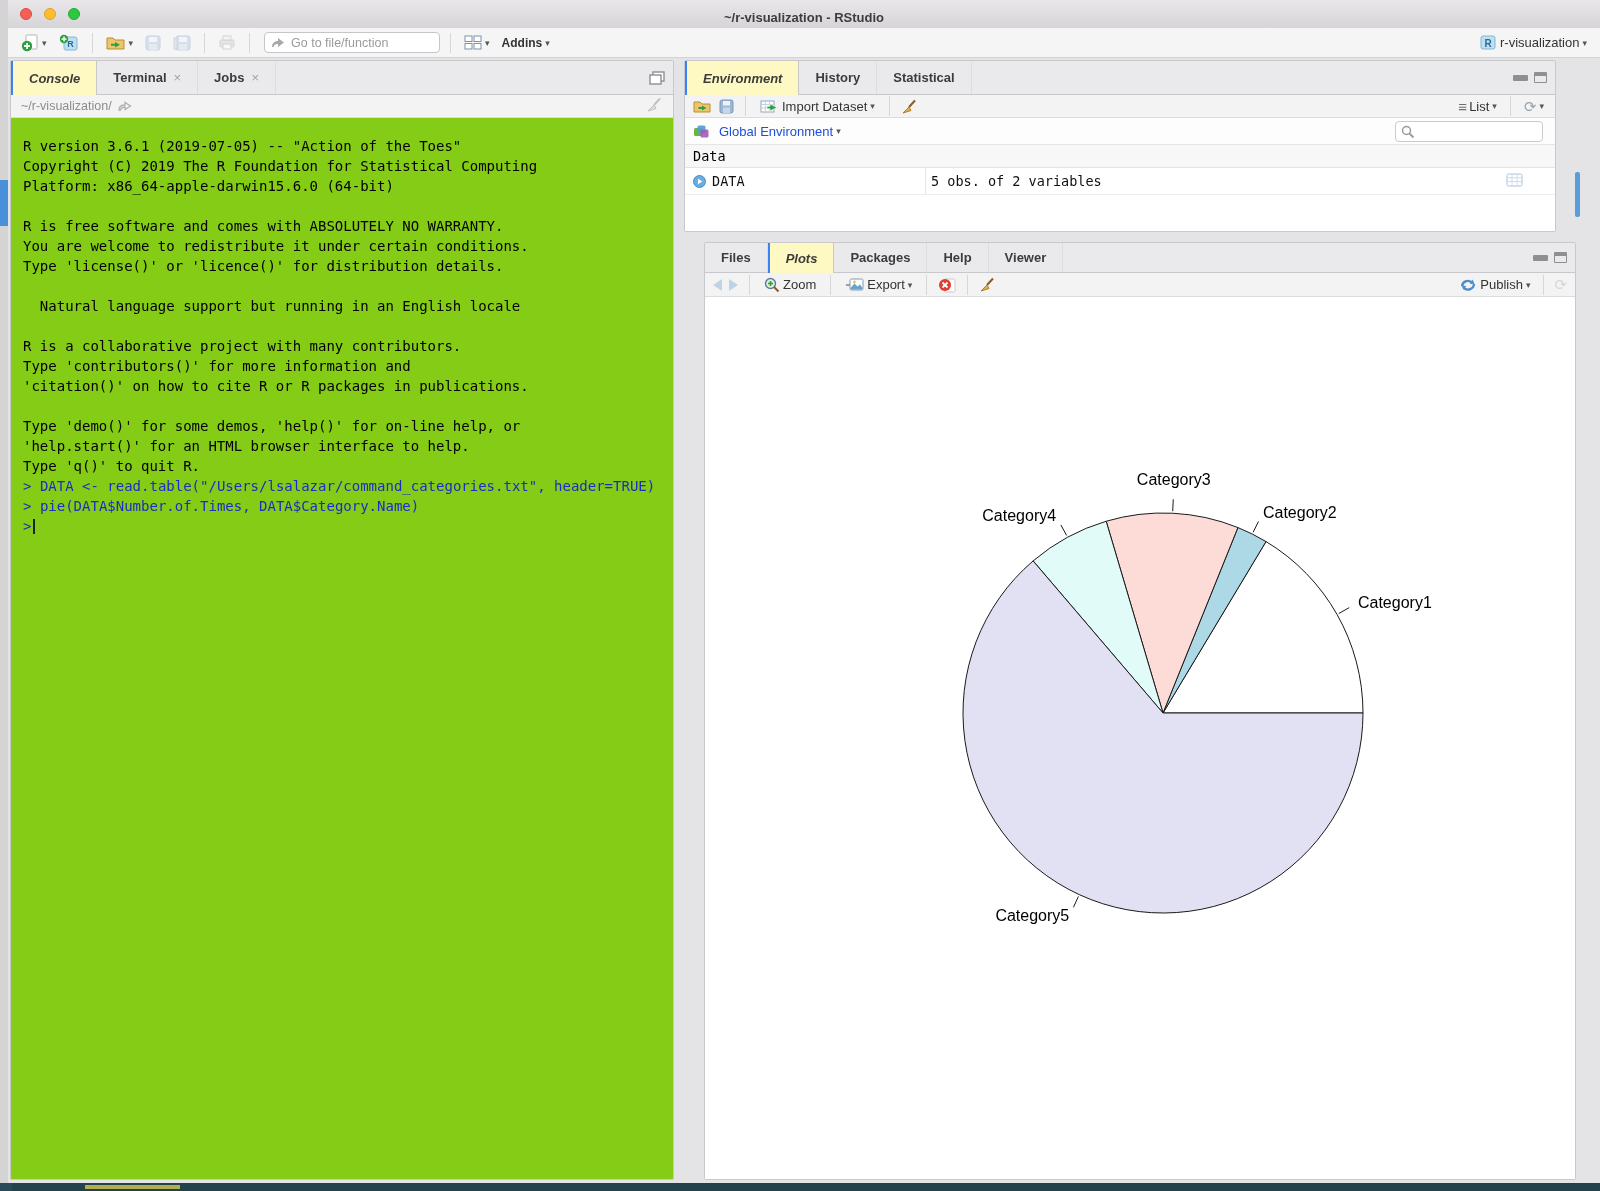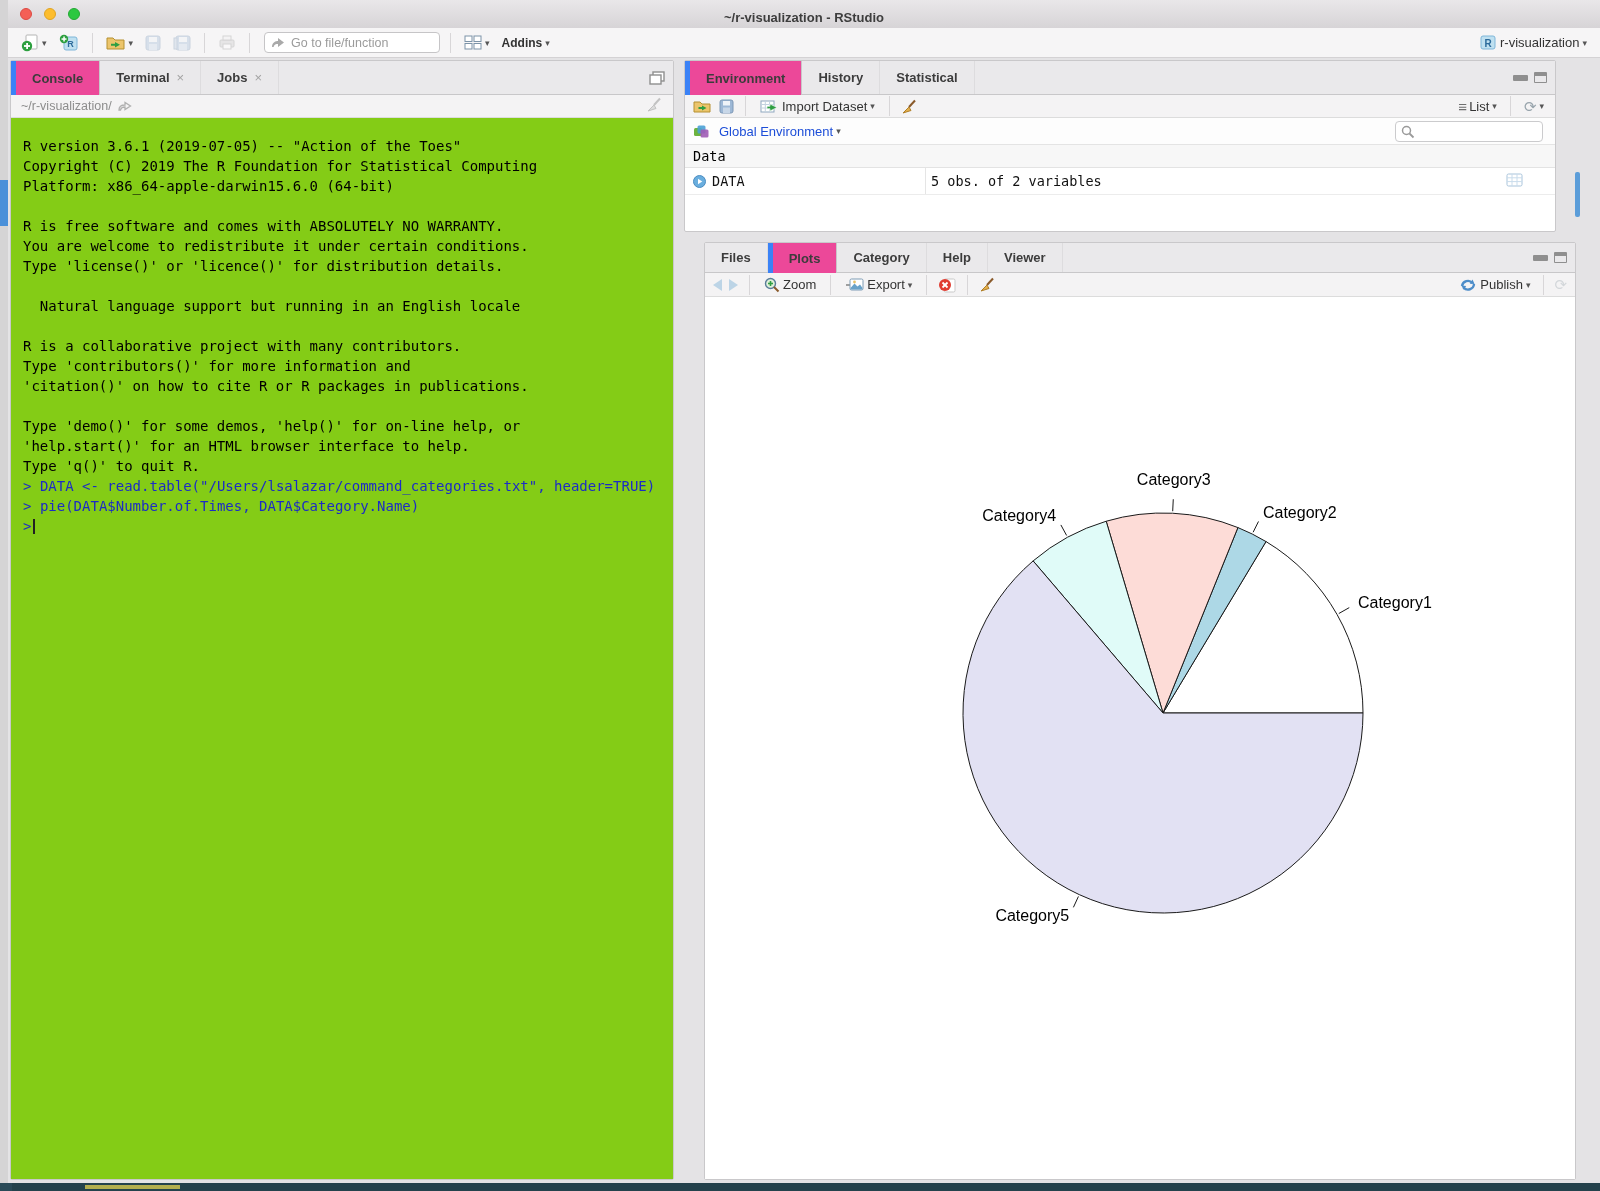--- a/index.html
+++ b/index.html
@@ -31,22 +31,22 @@
   .goto-icon { position:absolute; left:7px; top:4px; }
   .toolbar-right { margin-left:auto; display:inline-flex; align-items:center; gap:5px; }
   .proj-label { font-size:13px; color:#333; }
   .addins-label { font-size:12px; color:#333; font-weight:bold; }
 
   
   .pane { background:#fff; border:1px solid #c9c8ca; border-radius:2px; }
   .tabbar { background:#eae9eb; border-bottom:1px solid #c8c7c9; display:flex; align-items:stretch; }
   .tab { display:flex; align-items:center; padding:0 16px; font-size:13px; font-weight:bold;
     color:#3c3c3c; border-right:1px solid #dddcde; position:relative; }
-  .tab.active { background:#ec4899; border-right:1px solid #c8c7c9; border-left:5px solid #3b82f6;
-    margin-bottom:-1px; z-index:2; }
+  .tab.active { background:#fef9c3; border-right:1px solid #c8c7c9; border-left:2px solid #3b82f6;
+    margin-bottom:-1px; z-index:2;font-style:italic; }
   .tab .x { font-weight:normal; color:#a3a3a3; font-size:13px; margin-left:7px; }
   .panebtns { margin-left:auto; display:flex; align-items:center; gap:6px; padding-right:8px; }
   .minic { width:15px; height:6px; background:#8f8f8f; border-radius:1px; }
   .maxic { width:13px; height:11px; border:1.5px solid #8f8f8f; border-top:4px solid #8f8f8f; border-radius:1px; }
 
   .subbar { background:#f4f3f4; border-bottom:1px solid #dcdcdc; display:flex; align-items:center;
     padding:0 8px; gap:7px; }
   .lbl13 { font-size:13px; color:#333; }
   .mono { font-family:"DejaVu Sans Mono","Liberation Mono",monospace; }
 
@@ -363,21 +363,21 @@
 
 <div class="abs pane" id="plots-pane">
   <div class="tabbar" id="plots-tabbar">
     <div class="tab">
       <span>Files</span>
     </div>
     <div class="tab active">
       <span>Plots</span>
     </div>
     <div class="tab">
-      <span>Category</span>
+      <span>Packages</span>
     </div>
     <div class="tab">
       <span>Help</span>
     </div>
     <div class="tab">
       <span>Viewer</span>
     </div>
     <div class="panebtns">
       <span class="minic"></span>
       <span class="maxic"></span>

